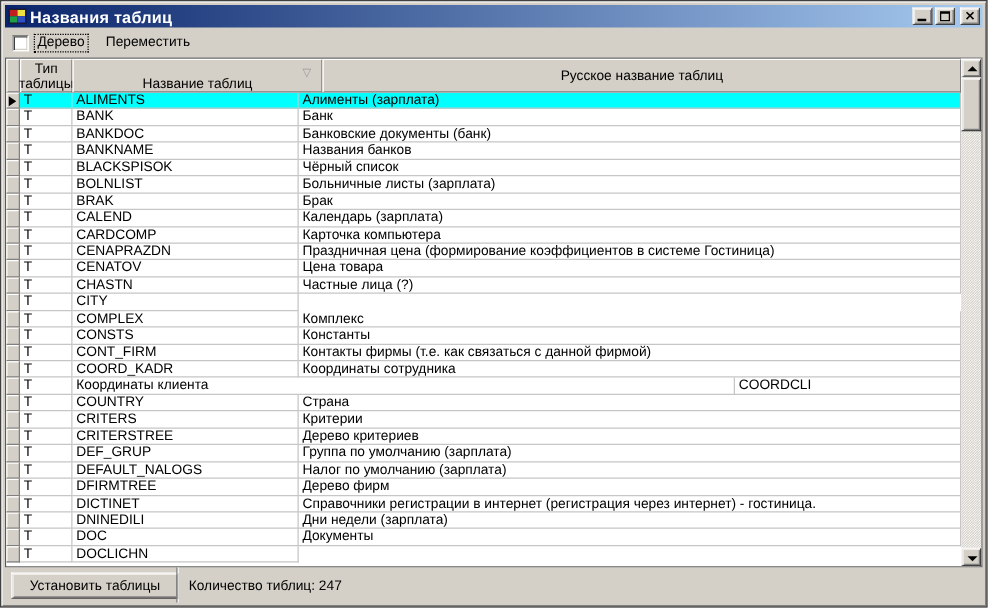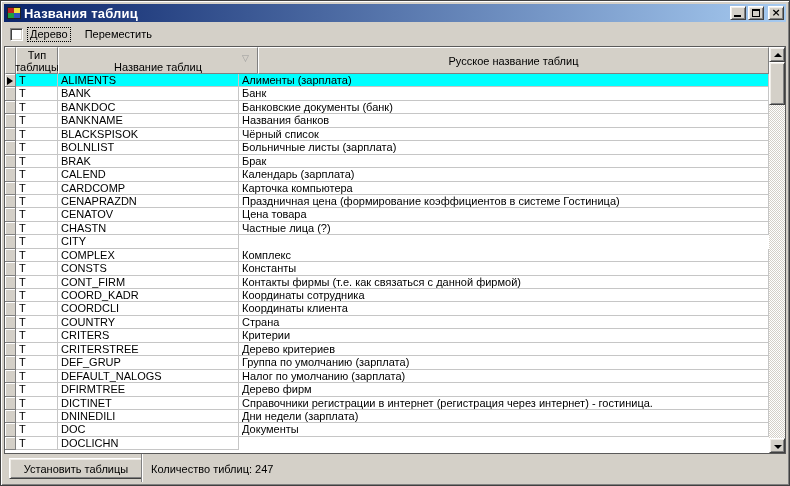--- a/index.html
+++ b/index.html
@@ -259,22 +259,22 @@
           </div>
           <div class="grid-row">
             <div class="ind-cell"></div>
             <div class="cell type">T</div>
             <div class="cell name">COORD_KADR</div>
             <div class="cell russian">Координаты сотрудника</div>
           </div>
           <div class="grid-row">
             <div class="ind-cell"></div>
             <div class="cell type">T</div>
+            <div class="cell russian">Координаты клиента</div>
             <div class="cell name">COORDCLI</div>
-            <div class="cell russian">Координаты клиента</div>
           </div>
           <div class="grid-row">
             <div class="ind-cell"></div>
             <div class="cell type">T</div>
             <div class="cell name">COUNTRY</div>
             <div class="cell russian">Страна</div>
           </div>
           <div class="grid-row">
             <div class="ind-cell"></div>
             <div class="cell type">T</div>

